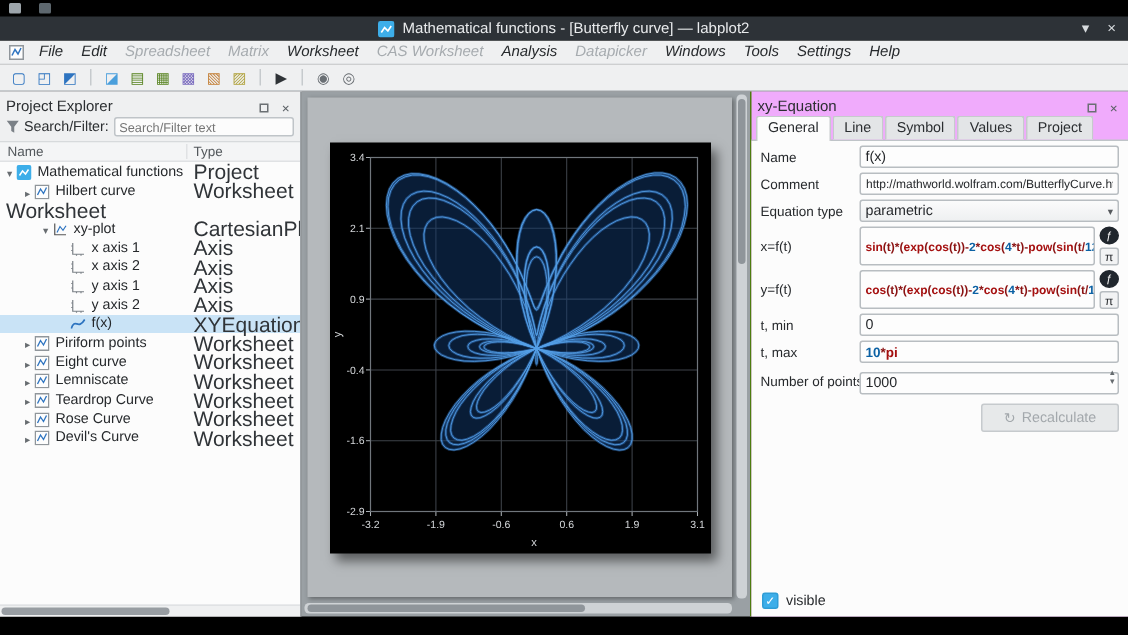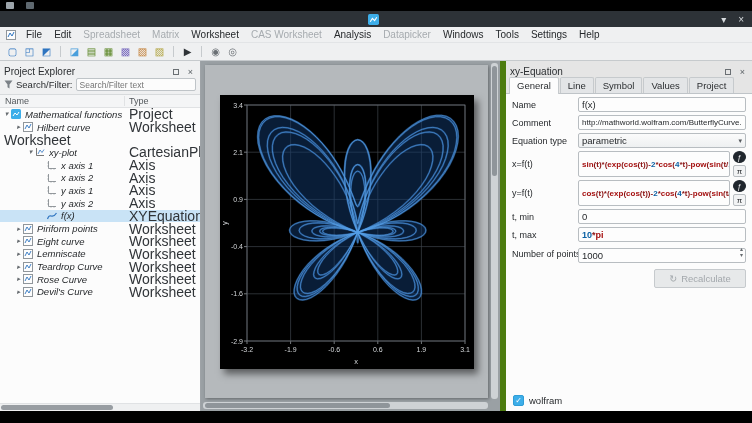--- a/index.html
+++ b/index.html
@@ -15,21 +15,21 @@
   .titlebar { height:16px; background:#2d3237; color:#e9ebed; display:flex; align-items:center; justify-content:center; font-size:10px; position:relative; }
   .app-icon { width:11px; height:11px; margin-right:5px; display:inline-block; }
   .app-icon svg { width:11px; height:11px; display:block; }
   .tb-controls { position:absolute; right:8px; top:0; height:100%; display:flex; gap:12px; align-items:center; color:#d7dbde; font-size:10px; }
   .tb-controls span { cursor:default; }
 
   
   .menubar { height:16px; background:#eff0f1; display:flex; align-items:center; font-size:10px; color:#26292c; padding-left:4px; border-bottom:1px solid #e2e4e6; }
   .menu-winicon { width:10px; height:10px; margin:0 4px 0 2px; }
   .menu-winicon svg { width:10px; height:10px; display:block; }
-  .menu-item { padding:0 6px; white-space:nowrap; }
+  .menu-item { padding:0 6px; white-space:nowrap;font-style:italic; }
   .menu-item.disabled { color:#a6abaf; }
 
   
   .toolbar { height:18px; background:#eff0f1; border-bottom:1px solid #c6cacd; display:flex; align-items:center; gap:2px; padding:0 5px; }
   .tool-btn { width:15px; height:14px; display:flex; align-items:center; justify-content:center; font-size:10px; border-radius:2px; }
   .tool-sep { width:1px; height:11px; background:#c6cacd; margin:0 4px; }
 
   
   .main { display:flex; height:350px; }
 
@@ -47,36 +47,36 @@
   .tree-cols { height:13px; display:flex; align-items:center; font-size:9px; color:#53585c; background:#f4f5f6; border-bottom:1px solid #e0e2e4; }
   .col-name { width:125px; padding-left:5px; border-right:1px solid #e0e2e4; }
   .col-type { flex:1; padding-left:4px; }
   .trow { display:flex; align-items:center; height:12.7px; font-size:9.5px; color:#26292c; }
   .trow.selected { background:#c9e3f6; }
   .t-ind { height:1px; }
   .t-arrow { width:9px; font-size:7px; color:#686d71; text-align:center; flex:none; }
   .tree-icon { width:11px; height:10px; flex:none; margin-right:3px; }
   .tree-icon svg { width:10px; height:10px; display:block; }
   .t-name { overflow:hidden; white-space:nowrap; }
-  .t-cellname { width:125px; display:flex; align-items:center; overflow:hidden; flex:none;font-style:italic; }
+  .t-cellname { width:125px; display:flex; align-items:flex-end; overflow:hidden; flex:none; }
   .t-type { flex:1; padding-left:4px; font-size:14px; color:#303438; overflow:hidden; white-space:nowrap; }
   .dock-hscroll { height:8px; position:relative; background:#eff0f1; border-top:1px solid #e0e2e4; }
   .dock-hscroll .thumb { position:absolute; left:1px; top:1px; bottom:1px; width:112px; background:#989da2; border-radius:3px; }
 
   
   .center { flex:1; position:relative; background:#9aa0a4; overflow:hidden; }
   .worksheet { position:absolute; left:4px; top:4px; right:12px; bottom:13px; background:#b5b9bc; box-shadow:1px 1px 3px rgba(0,0,0,.35); display:flex; align-items:center; justify-content:center; }
   .plot { width:254px; height:274px; background:#000; box-shadow:4px 5px 7px rgba(0,0,0,.5); }
   .vscroll { position:absolute; right:2px; top:2px; bottom:12px; width:7px; background:#ced2d5; border-radius:3px; }
   .vscroll .thumb { position:absolute; left:1px; top:3px; width:5px; height:110px; background:#8f959a; border-radius:3px; }
   .hscroll { position:absolute; left:2px; right:12px; bottom:2px; height:7px; background:#ced2d5; border-radius:3px; }
   .hscroll .thumb { position:absolute; top:1px; left:2px; height:5px; width:185px; background:#8f959a; border-radius:3px; }
 
   
-  .dock-right { width:252px; border-left:6px solid #4d7c0f; background:#e5e5e5; display:flex; flex-direction:column; }
+  .dock-right { width:252px; border-left:1px solid #4d7c0f; background:#f0abfc; display:flex; flex-direction:column; }
   .tabs { display:flex; align-items:flex-end; height:17px; padding:0 3px; border-bottom:1px solid #bfc4c8; }
   .tab { font-size:9.5px; color:#2b2e31; padding:2px 7px; background:#e3e5e7; border:1px solid #c6cacd; border-bottom:none; margin-right:1px; border-radius:2px 2px 0 0; }
   .tab.active { background:#fcfcfc; position:relative; top:1px; padding-bottom:3px; }
   .form-area { flex:1; background:#fcfcfc; display:flex; flex-direction:column; overflow:hidden; }
   .frow { display:flex; align-items:center; margin:3px 6px 0 6px; }
   .frow label { width:66px; font-size:9px; color:#26292c; flex:none; white-space:nowrap; overflow:hidden; }
   .field { flex:1; height:15px; font-size:9.5px; border:1px solid #b8bdc1; border-radius:2px; background:#fdfdfd; padding:0 3px; color:#26292c; font-family:"Liberation Sans",sans-serif; min-width:0; }
   .field.small { font-size:8px; }
   .select { flex:1; height:15px; border:1px solid #b8bdc1; border-radius:2px; background:linear-gradient(#fbfbfb,#eef0f1); display:flex; align-items:center; padding:0 3px; font-size:9.5px; color:#26292c; }
   .select .chev { margin-left:auto; font-size:7px; color:#55595d; }
@@ -110,20 +110,21 @@
     <span class="tray t2"></span>
   </div>
 
   <div class="titlebar">
     <span class="app-icon">
       <svg viewBox="0 0 10 10">
           <rect width="10" height="10" rx="1.5" fill="#3daee9"></rect>
           <path d="M2 7 4 4 6 6 8 3" stroke="#fff" fill="none" stroke-width="1"></path>
         </svg>
     </span>
+    <span class="title-text">Mathematical functions - [Butterfly curve] — labplot2</span>
     <span class="tb-controls">
       <span>▾</span>
       <span>×</span>
     </span>
   </div>
 
   <div class="menubar" id="menubar">
     <span class="menu-winicon">
       <svg viewBox="0 0 10 10">
           <rect x="0.5" y="0.5" width="9" height="9" fill="#fdfdfd" stroke="#90969b"></rect>
@@ -537,21 +538,21 @@
           <button class="recalc" disabled="">
             <span>↻</span>
             <span>Recalculate</span>
           </button>
         </div>
 
         <div class="spacer"></div>
 
         <div class="visible-row">
           <span class="checkbox" id="visible-cb">✓</span>
-          <label>wolfram</label>
+          <label>visible</label>
         </div>
 
       </div>
     </aside>
 
   </div>
 
   <div class="bottom-strip"></div>
 </div>
 

